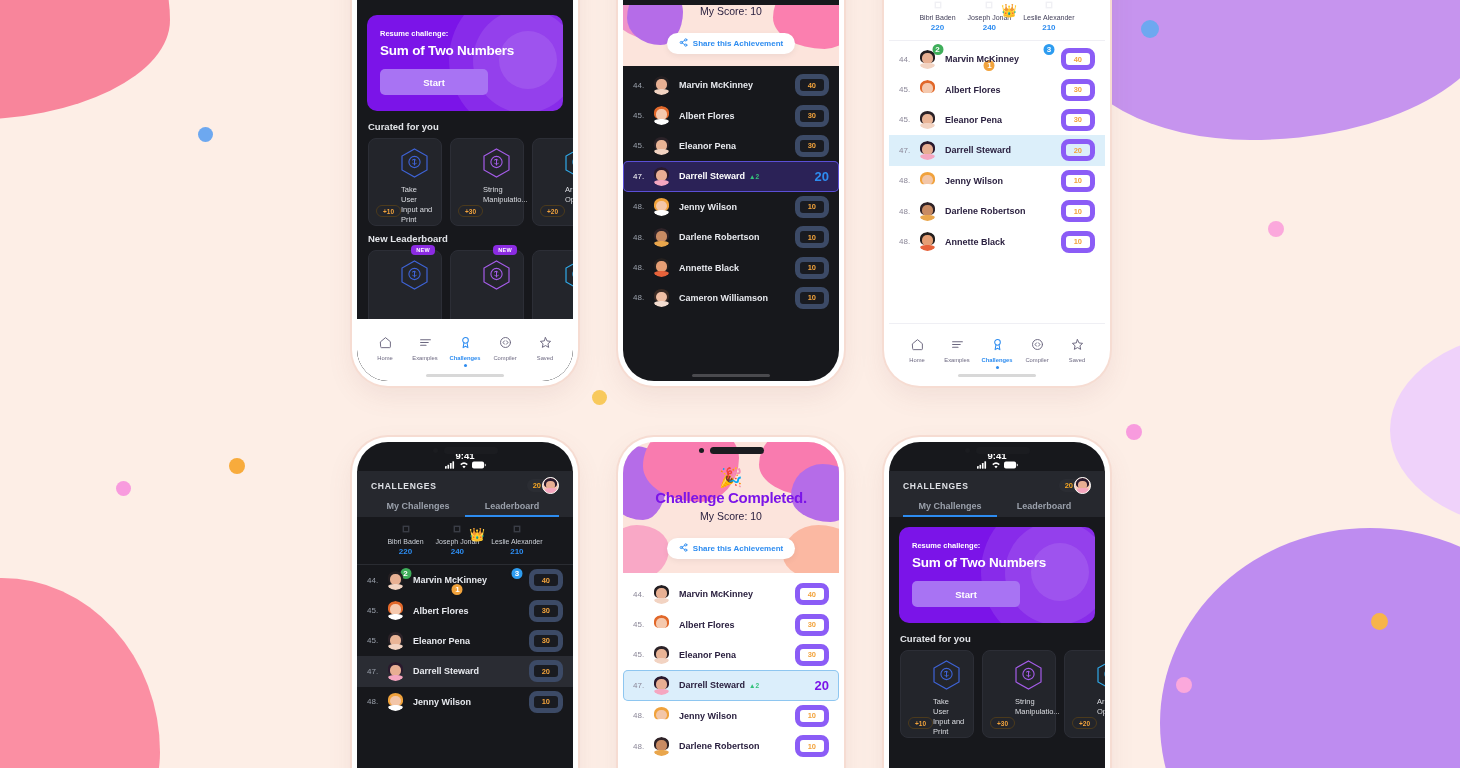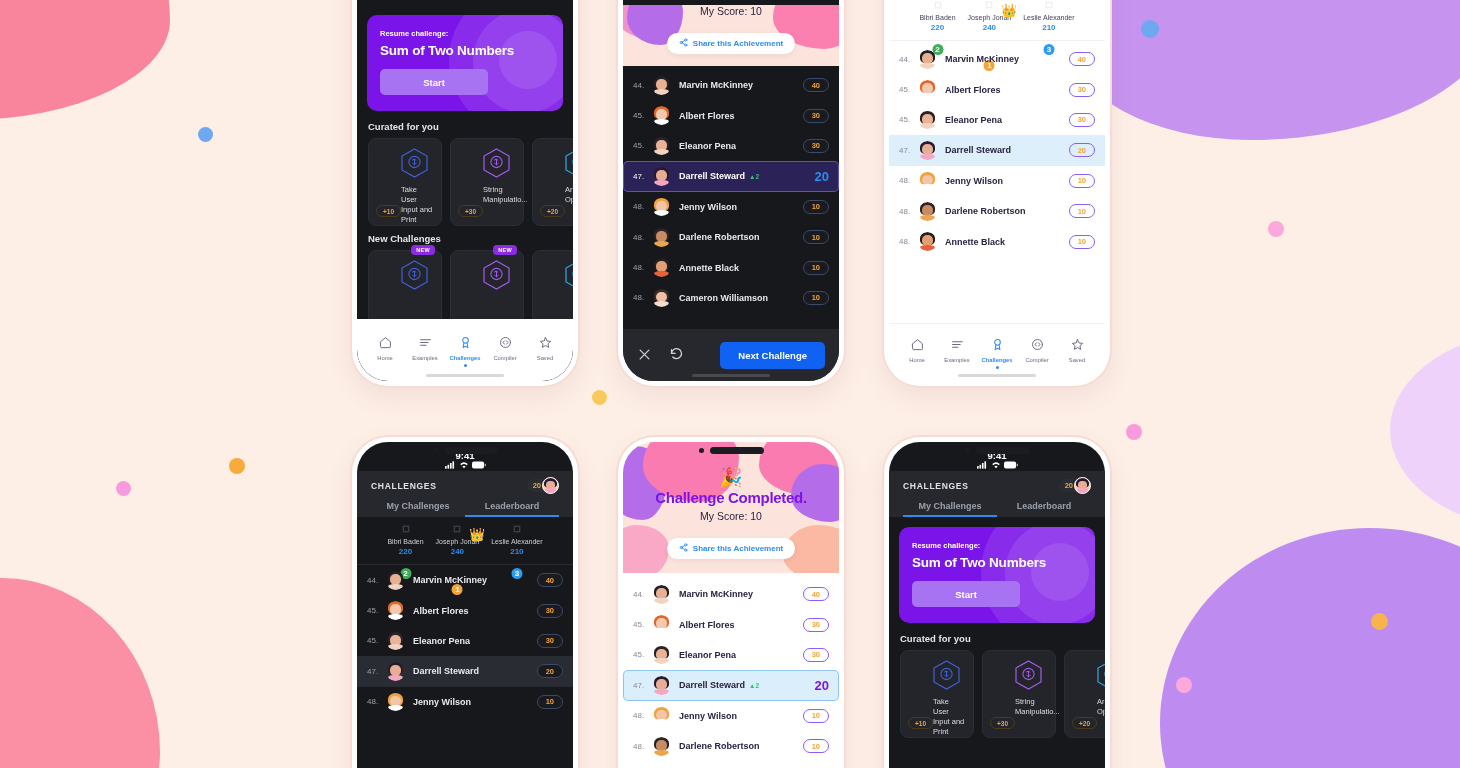--- a/index.html
+++ b/index.html
@@ -119,21 +119,21 @@
 
   
   .lbrows { padding:0 0 4px; }
   .lbrow { display:flex; align-items:center; height:30.4px; padding:0 10px; position:relative; }
   .lbrow .rk { width:19px; font-size:8px; }
   .lbrow .av { width:19px; height:19px; border-radius:50%; overflow:hidden; position:relative;
                margin-right:8px; flex:0 0 auto; }
   .lbrow .nm { font-size:9px; font-weight:600; flex:1; display:flex; align-items:center; gap:4px; }
   .lbrow .up { font-size:6.5px; color:#34C17B; font-weight:bold; }
   .lbrow .sc { font-size:7.5px; font-weight:bold; color:#F2A33C;
-               border:1px solid #8b5cf6; border-radius:8px; padding:1.5px 8px; }
+               border:5px solid #8b5cf6; border-radius:8px; padding:1.5px 8px; }
 
   
   .celebr { position:relative; overflow:hidden; background:#FCE4DC;
             padding:12px 10px 14px; text-align:center; }
   .celebr .cb { position:absolute; border-radius:48% 52% 40% 60% / 55% 45% 55% 45%; }
   .cel-title { font-size:15px; font-weight:bold; color:#7B14E8; position:relative; letter-spacing:-.3px; }
   .cel-sub { font-size:10.5px; color:#2b2140; margin-top:4px; position:relative; }
   .share-btn { display:inline-flex; align-items:center; gap:5px; background:#fff; color:#2D8CF0;
                font-size:8px; font-weight:bold; border-radius:12px; padding:5px 12px;
                margin-top:16px; position:relative; border:none; font-family:inherit;
@@ -252,21 +252,21 @@
               <svg width="27" height="30" viewBox="0 0 27 30">
     <polygon points="13.5,1 26,8 26,22 13.5,29 1,22 1,8" fill="transparent" stroke="#2FA9E8" stroke-width="1.2"></polygon>
     <circle cx="13.5" cy="14" r="5.6" fill="none" stroke="#2FA9E8" stroke-width="1.1"></circle>
     <path d="M11 12.4c1-1.3 3.2-1.3 4.2 0M11.4 15.2c1.3 1 2.9 1 4.2 0M13.5 10.8v6.6" fill="none" stroke="#2FA9E8" stroke-width="1"></path>
   </svg>
             </span>
       <div class="ctitle">Arithm Opera</div>
       <span class="pts-pill">+20</span>
     </div>
         </div>
-      <div class="sect-title">New Challenges</div>
+      <div class="sect-title">New Leaderboard</div>
       <div class="cardrow">
           <div class="ccard" style="border:1px solid #2c2e36;">
       <span class="newtag">NEW</span>
       <span class="hexwrap">
               <svg width="27" height="30" viewBox="0 0 27 30">
     <polygon points="13.5,1 26,8 26,22 13.5,29 1,22 1,8" fill="transparent" stroke="#3E63D6" stroke-width="1.2"></polygon>
     <circle cx="13.5" cy="14" r="5.6" fill="none" stroke="#3E63D6" stroke-width="1.1"></circle>
     <path d="M11 12.4c1-1.3 3.2-1.3 4.2 0M11.4 15.2c1.3 1 2.9 1 4.2 0M13.5 10.8v6.6" fill="none" stroke="#3E63D6" stroke-width="1"></path>
   </svg>
             </span>
@@ -472,35 +472,20 @@
     <span class="skin" style="background:#F0BFA4"></span>
     <span class="body" style="background:#F3DCD0"></span>
   </span>
             </span>
       <span class="nm">Cameron Williamson
         
       </span>
       <span class="sc">10</span>
     </div>
         </div>
-      <div class="actionbar">
-        <span class="iconbtn">
-          <svg width="15" height="15" viewBox="0 0 24 24" stroke="#cfd2d8" stroke-width="2" fill="none" stroke-linecap="round">
-            <line x1="5" y1="5" x2="19" y2="19"></line>
-              <line x1="19" y1="5" x2="5" y2="19"></line>
-            </svg>
-        </span>
-        <span class="iconbtn">
-          <svg width="15" height="15" viewBox="0 0 24 24" stroke="#cfd2d8" stroke-width="2" fill="none" stroke-linecap="round" stroke-linejoin="round">
-            <path d="M4 10a8 8 0 1 1 2 6"></path>
-              <polyline points="4 4 4 10 10 10"></polyline>
-            </svg>
-        </span>
-        <button class="next-btn">Next Challenge</button>
-      </div>
       <div class="home-ind dk"></div>
     </div>
   </div>
 
   <div class="phone p-tr">
     <div class="screen theme-light">
       <div style="height:242px"></div>
       <div class="podium" style="padding-top:0">
           <div class="pod">
       

